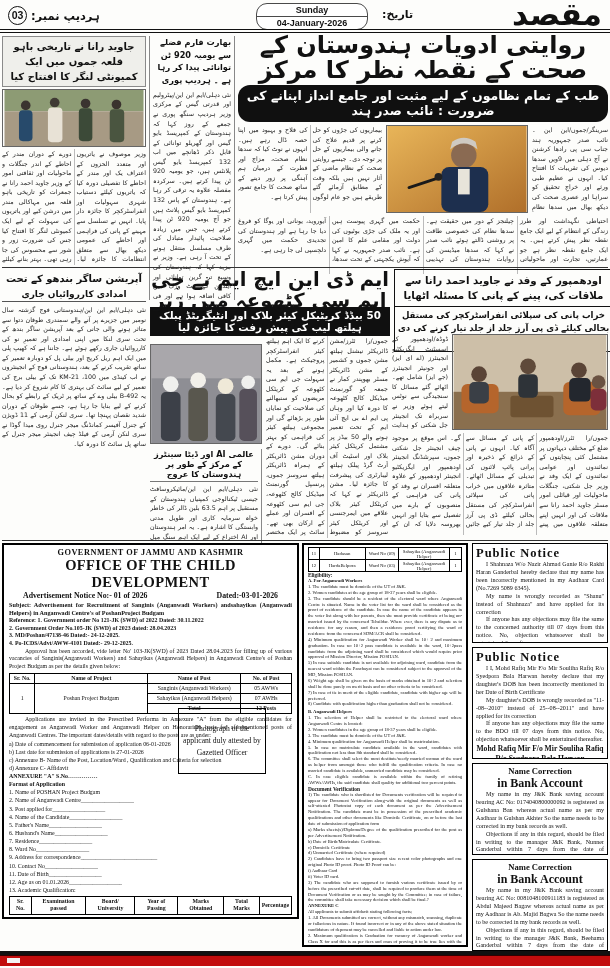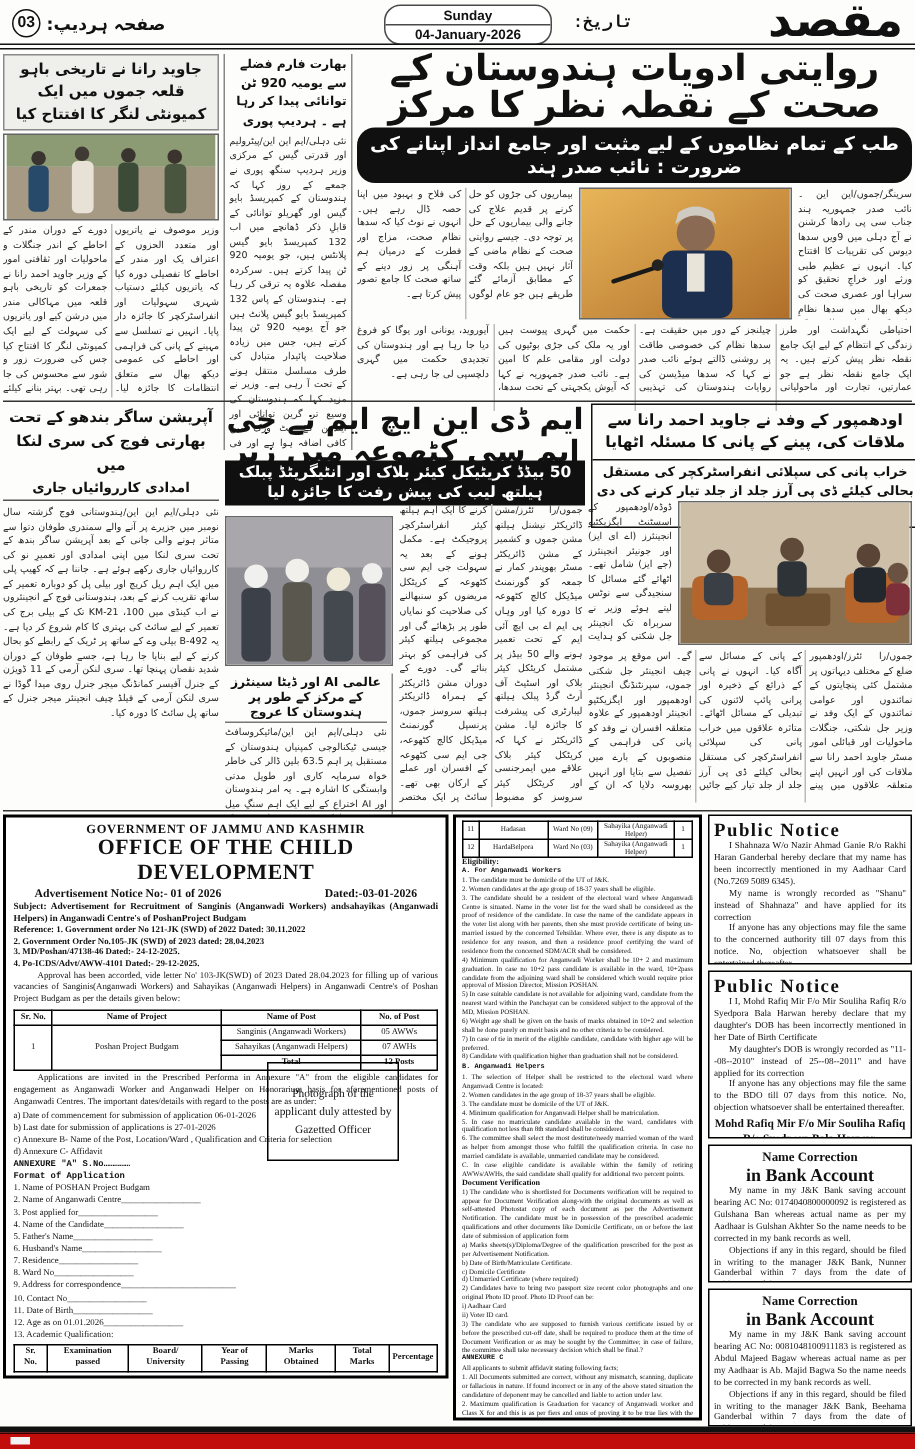--- a/index.html
+++ b/index.html
@@ -4,21 +4,21 @@
 <style>
   * { margin:0; padding:0; box-sizing:border-box; }
   html,body { background:#dcdcdc; }
   .page {
     position:relative; width:610px; height:968px; margin:0 auto;
     background:#fdfdfb; overflow:hidden; color:#111;
     font-family:"DejaVu Sans", sans-serif;
   }
   .abs { position:absolute; }
   .urdu { direction:rtl; font-family:"DejaVu Sans", sans-serif; }
-  .b { font-weight:bold;font-family:Liberation Mono, monospace; }
+  .b { font-weight:bold; }
   .jst { text-align:justify; }
   .clip { overflow:hidden; }
 
   
   .masthead { right:8px; top:-4px; font-size:31px; font-weight:bold; letter-spacing:-1px; }
   .date-label { left:382px; top:8px; font-size:11px; font-weight:bold; }
   .date-box { left:256px; top:3px; width:112px; border:1.5px solid #4a4a4a; border-radius:11px;
               background:#fff; text-align:center; font-family:"Liberation Sans",sans-serif; }
   .date-box .d1 { font-size:9px; font-weight:bold; border-bottom:1px solid #4a4a4a; padding:1px 0; }
   .date-box .d2 { font-size:9px; font-weight:bold; padding:1px 0; }
@@ -115,21 +115,21 @@
 
 <div class="page">
 
   <div class="abs masthead urdu">مقصد</div>
   <div class="abs date-label urdu b">تاریخ:</div>
   <div class="abs date-box">
     <div class="d1">Sunday</div>
     <div class="d2">04-January-2026</div>
   </div>
   <div class="abs pageno urdu">
-    <span>صفحہ ہردیپ:</span>
+    <span>ہردیپ نمبر:</span>
     <span class="pn-circle">03</span>
   </div>
   <div class="abs rule2"></div>
 
   <div class="abs col-left urdu">
     <div class="langar-head">جاوید رانا نے تاریخی باہو قلعہ جموں میں ایک کمیونٹی لنگر کا افتتاح کیا</div>
     <svg class="ph" style="height:58px;margin-top:2px" viewBox="0 0 144 58">
       <rect width="144" height="22" fill="#8d9b74"></rect>
         <rect y="22" width="144" height="36" fill="#a79a84"></rect>
       <circle cx="22" cy="16" r="5" fill="#3a3430"></circle>
@@ -172,21 +172,20 @@
       </svg>
       <div class="lead-cm bt c2 jst clip" style="height:88px">بیماریوں کی جڑوں کو حل کرنے پر قدیم علاج کی جانے والی بیماریوں کے حل پر توجہ دی۔ جیسے روایتی صحت کے نظام ماضی کے آثار نہیں ہیں بلکہ وقت کے مطابق آزمائے گئے طریقے ہیں جو عام لوگوں کی فلاح و بہبود میں اپنا حصہ ڈال رہے ہیں۔ انہوں نے نوٹ کیا کہ سدھا نظام صحت، مزاج اور فطرت کے درمیان ہم آہنگی پر زور دینے کے ساتھ صحت کا جامع تصور پیش کرتا ہے۔</div>
     </div>
     <div class="lead-bottom bt c4 jst clip">احتیاطی نگہداشت اور طرز زندگی کے انتظام کے لیے ایک جامع نقطہ نظر پیش کرتے ہیں۔ یہ ایک جامع نقطہ نظر ہے جو عمارتیں، تجارت اور ماحولیاتی چیلنجز کے دور میں حقیقت ہے۔ سدھا نظام کی خصوصی طاقت پر روشنی ڈالتے ہوئے نائب صدر نے کہا کہ سدھا میڈیسن کی روایات ہندوستان کی تہذیبی حکمت میں گہری پیوست ہیں اور یہ ملک کی جڑی بوٹیوں کی دولت اور مقامی علم کا امین ہے۔ نائب صدر جمہوریہ نے کہا کہ آیوش یکجہتی کے تحت سدھا، آیوروید، یونانی اور یوگا کو فروغ دیا جا رہا ہے اور ہندوستان کی تجدیدی حکمت میں گہری دلچسپی لی جا رہی ہے۔</div>
   </div>
 
   <div class="hrule" style="left:2px;top:267px;width:606px"></div>
 
   <div class="abs col-left2 urdu clip">
     <div class="sagar-h12">آپریشن ساگر بندھو کے تحت</div>
-    <div class="sagar-h12">بھارتی فوج کی سری لنکا میں</div>
     <div class="sagar-h3">امدادی کارروائیاں جاری</div>
     <div class="bt jst">نئی دہلی/ایم این این/ہندوستانی فوج گزشتہ سال نومبر میں جزیرے پر آنے والے سمندری طوفان دتوا سے متاثر ہونے والی جانی کے بعد آپریشن ساگر بندھ کے تحت سری لنکا میں اپنی امدادی اور تعمیرِ نو کی کارروائیاں جاری رکھے ہوئے ہے۔ جاننا ہے کہ کھیپ پلی میں ایک اہم ریل کریج اور بیلی پل کو دوبارہ تعمیر کے ساتھ تقریب کرنے کے بعد، ہندوستانی فوج کے انجینئروں نے اب کینڈی میں 100، 21-KM تک کے بیلی برج کی تعمیر کے لیے سائٹ کی بہتری کا کام شروع کر دیا ہے۔ یہ 492-B بیلی وے کے ساتھ پر ٹریک کے رابطے کو بحال کرنے کے لیے بنایا جا رہا ہے، جسے طوفان کے دوران شدید نقصان پہنچا تھا۔ سری لنکن آرمی کے 11 ڈویژن کے جنرل آفیسر کمانڈنگ میجر جنرل روی میدا گوڈا نے سری لنکن آرمی کے فیلڈ چیف انجینئر میجر جنرل کے ساتھ پل سائٹ کا دورہ کیا۔</div>
   </div>
 
   <div class="abs gmc-block urdu">
     <div class="gmc-headline">ایم ڈی این ایچ ایم نے جی ایم سی کٹھوعہ میں زیر تعمیر</div>
     <div class="gmc-bar">50 بیڈڈ کریٹیکل کیئر بلاک اور انٹیگریٹڈ پبلک ہیلتھ لیب کی پیش رفت کا جائزہ لیا</div>
   </div>
 
   <div class="abs udh-box urdu">

